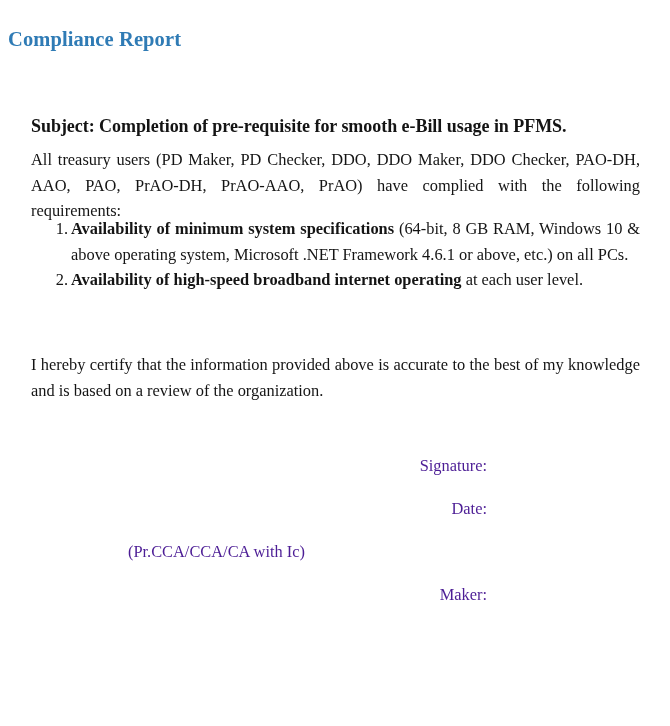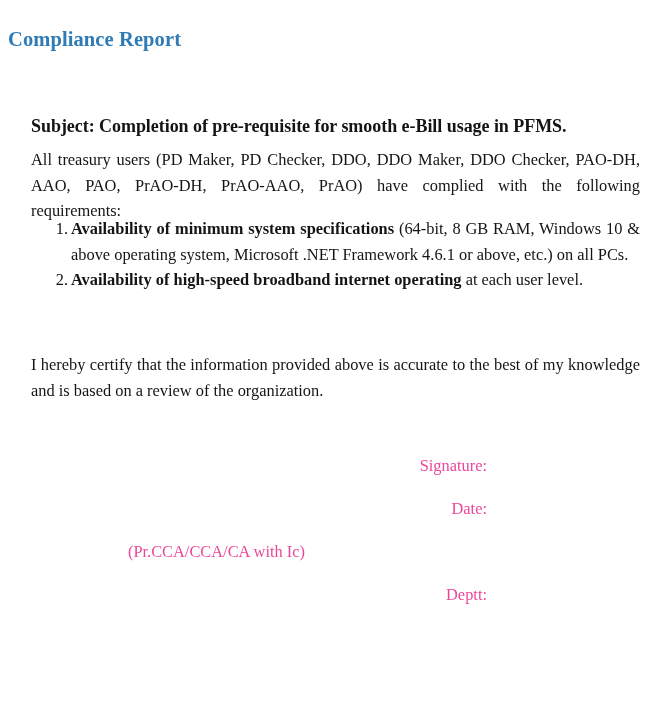--- a/index.html
+++ b/index.html
@@ -91,21 +91,21 @@
   .req-strong { font-weight: bold; }
 
   
   .sign-block {
     position: absolute;
     top: 455px;
     left: 0;
     width: 670px;
     font-size: 16.4px;
     line-height: 22px;
-    color: #ec4899;
+    color: #4c1d95;
   }
   .sign-row {
     width: 487px;
     text-align: right;
     padding: 0;
     margin: 0;
   }
   .sign-gap-lg { height: 21px; }
   .sign-gap-md { height: 21px; }
   .sign-sub {
@@ -138,17 +138,17 @@
 
   <div class="body-para certify">I hereby certify that the information provided above is accurate to the best of my knowledge and is based on a review of the organization.</div>
 
   <div class="sign-block">
     <div class="sign-row">Signature:</div>
     <div class="sign-gap-lg"></div>
     <div class="sign-row">Date:</div>
     <div class="sign-gap-md"></div>
     <div class="sign-sub">(Pr.CCA/CCA/CA with Ic)</div>
     <div class="sign-gap-md"></div>
-    <div class="sign-row">Deptt:</div>
+    <div class="sign-row">Maker:</div>
     <div class="sign-gap-md"></div>
   </div>
 
 </div>
 
 </body></html>

